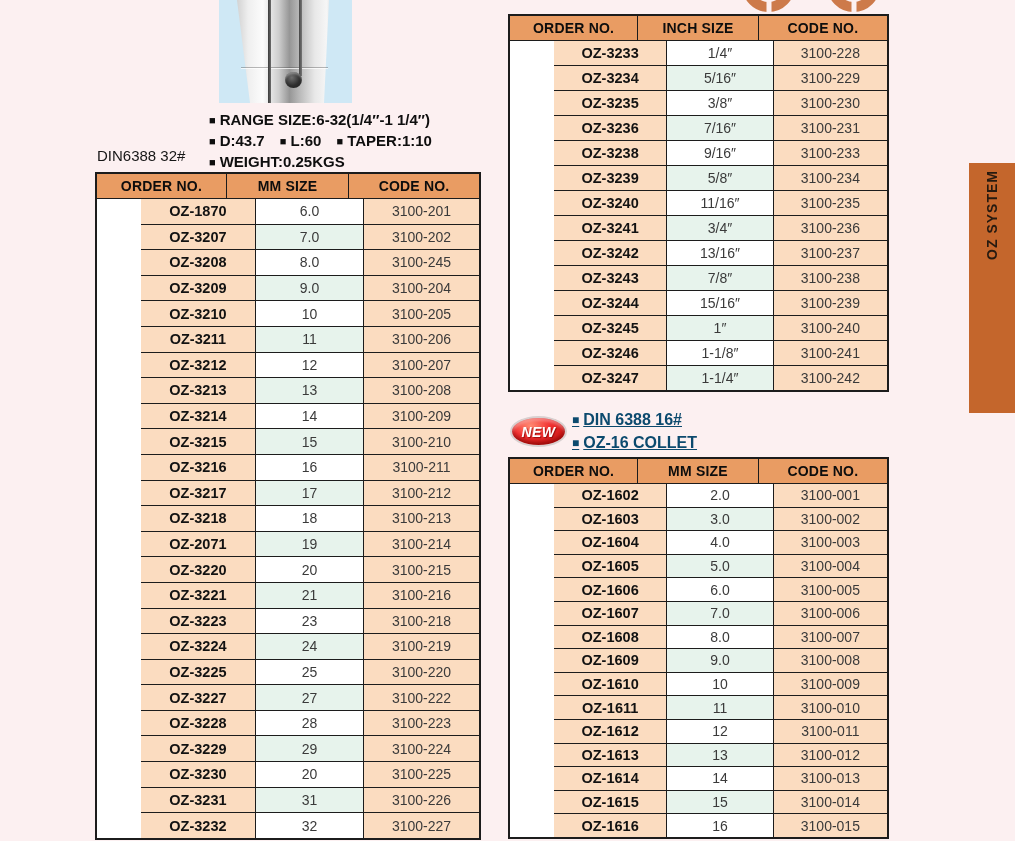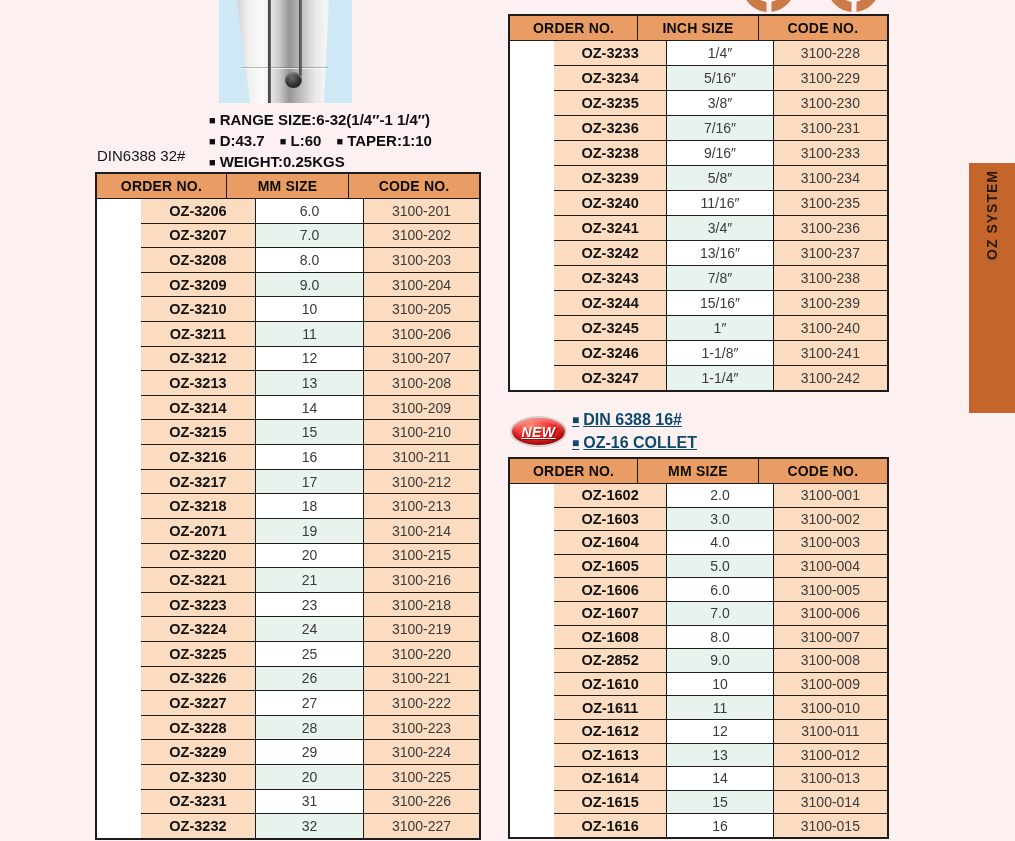--- a/index.html
+++ b/index.html
@@ -74,21 +74,20 @@
 
   
   .new-badge{
     position:absolute;left:510px;top:416px;width:57px;height:31px;border-radius:50%;
     background:radial-gradient(ellipse at 35% 28%,#ff8a72 0%,#f23030 40%,#c30d0d 85%);
     border:2px solid #d8d0d0;
     display:flex;align-items:center;justify-content:center;
     color:#fff;font-weight:bold;font-style:italic;font-size:14px;letter-spacing:.5px;
     text-shadow:1px 1px 1px rgba(120,0,0,.7);
     box-shadow:inset 0 -3px 4px rgba(110,0,0,.55), inset 0 3px 3px rgba(255,255,255,.35);
-    text-decoration:underline;
   }
   .oz16-titles{position:absolute;left:572px;top:409px;font-size:16px;line-height:21px;font-weight:bold;color:#0c4a6e;white-space:nowrap;text-decoration:underline;}
   .oz16-titles .bullet{font-size:12px;}
 
   
   .side-tab{position:absolute;left:969px;top:163px;width:46px;height:250px;background:var(--tab_orange);
     display:flex;justify-content:center;align-items:flex-start;}
   .side-tab span{writing-mode:vertical-rl;transform:rotate(180deg);margin-top:7px;
     font-weight:bold;font-size:14px;letter-spacing:1px;color:#261a10;}
 </style>
@@ -137,35 +136,35 @@
 
   <div class="g-table t-oz32mm">
     <div class="g-row g-head">
       <div class="g-cell c1">ORDER NO.</div>
       <div class="g-cell c2">MM SIZE</div>
       <div class="g-cell c3">CODE NO.</div>
     </div>
     <div class="g-body">
 
         <div class="g-row">
-          <div class="g-cell c1 order">OZ-3206</div>
+          <div class="g-cell c1 order">OZ-1870</div>
           <div class="g-cell c2 size">6.0</div>
           <div class="g-cell c3 code">3100-201</div>
         </div>
 
         <div class="g-row">
           <div class="g-cell c1 order">OZ-3207</div>
           <div class="g-cell c2 size">7.0</div>
           <div class="g-cell c3 code">3100-202</div>
         </div>
 
         <div class="g-row">
           <div class="g-cell c1 order">OZ-3208</div>
           <div class="g-cell c2 size">8.0</div>
-          <div class="g-cell c3 code">3100-203</div>
+          <div class="g-cell c3 code">3100-245</div>
         </div>
 
         <div class="g-row">
           <div class="g-cell c1 order">OZ-3209</div>
           <div class="g-cell c2 size">9.0</div>
           <div class="g-cell c3 code">3100-204</div>
         </div>
 
         <div class="g-row">
           <div class="g-cell c1 order">OZ-3210</div>
@@ -251,25 +250,20 @@
           <div class="g-cell c2 size">24</div>
           <div class="g-cell c3 code">3100-219</div>
         </div>
 
         <div class="g-row">
           <div class="g-cell c1 order">OZ-3225</div>
           <div class="g-cell c2 size">25</div>
           <div class="g-cell c3 code">3100-220</div>
         </div>
 
-        <div class="g-row">
-          <div class="g-cell c1 order">OZ-3226</div>
-          <div class="g-cell c2 size">26</div>
-          <div class="g-cell c3 code">3100-221</div>
-        </div>
 
         <div class="g-row">
           <div class="g-cell c1 order">OZ-3227</div>
           <div class="g-cell c2 size">27</div>
           <div class="g-cell c3 code">3100-222</div>
         </div>
 
         <div class="g-row">
           <div class="g-cell c1 order">OZ-3228</div>
           <div class="g-cell c2 size">28</div>
@@ -447,21 +441,21 @@
           <div class="g-cell c3 code">3100-006</div>
         </div>
 
         <div class="g-row">
           <div class="g-cell c1 order">OZ-1608</div>
           <div class="g-cell c2 size">8.0</div>
           <div class="g-cell c3 code">3100-007</div>
         </div>
 
         <div class="g-row">
-          <div class="g-cell c1 order">OZ-2852</div>
+          <div class="g-cell c1 order">OZ-1609</div>
           <div class="g-cell c2 size">9.0</div>
           <div class="g-cell c3 code">3100-008</div>
         </div>
 
         <div class="g-row">
           <div class="g-cell c1 order">OZ-1610</div>
           <div class="g-cell c2 size">10</div>
           <div class="g-cell c3 code">3100-009</div>
         </div>
 

